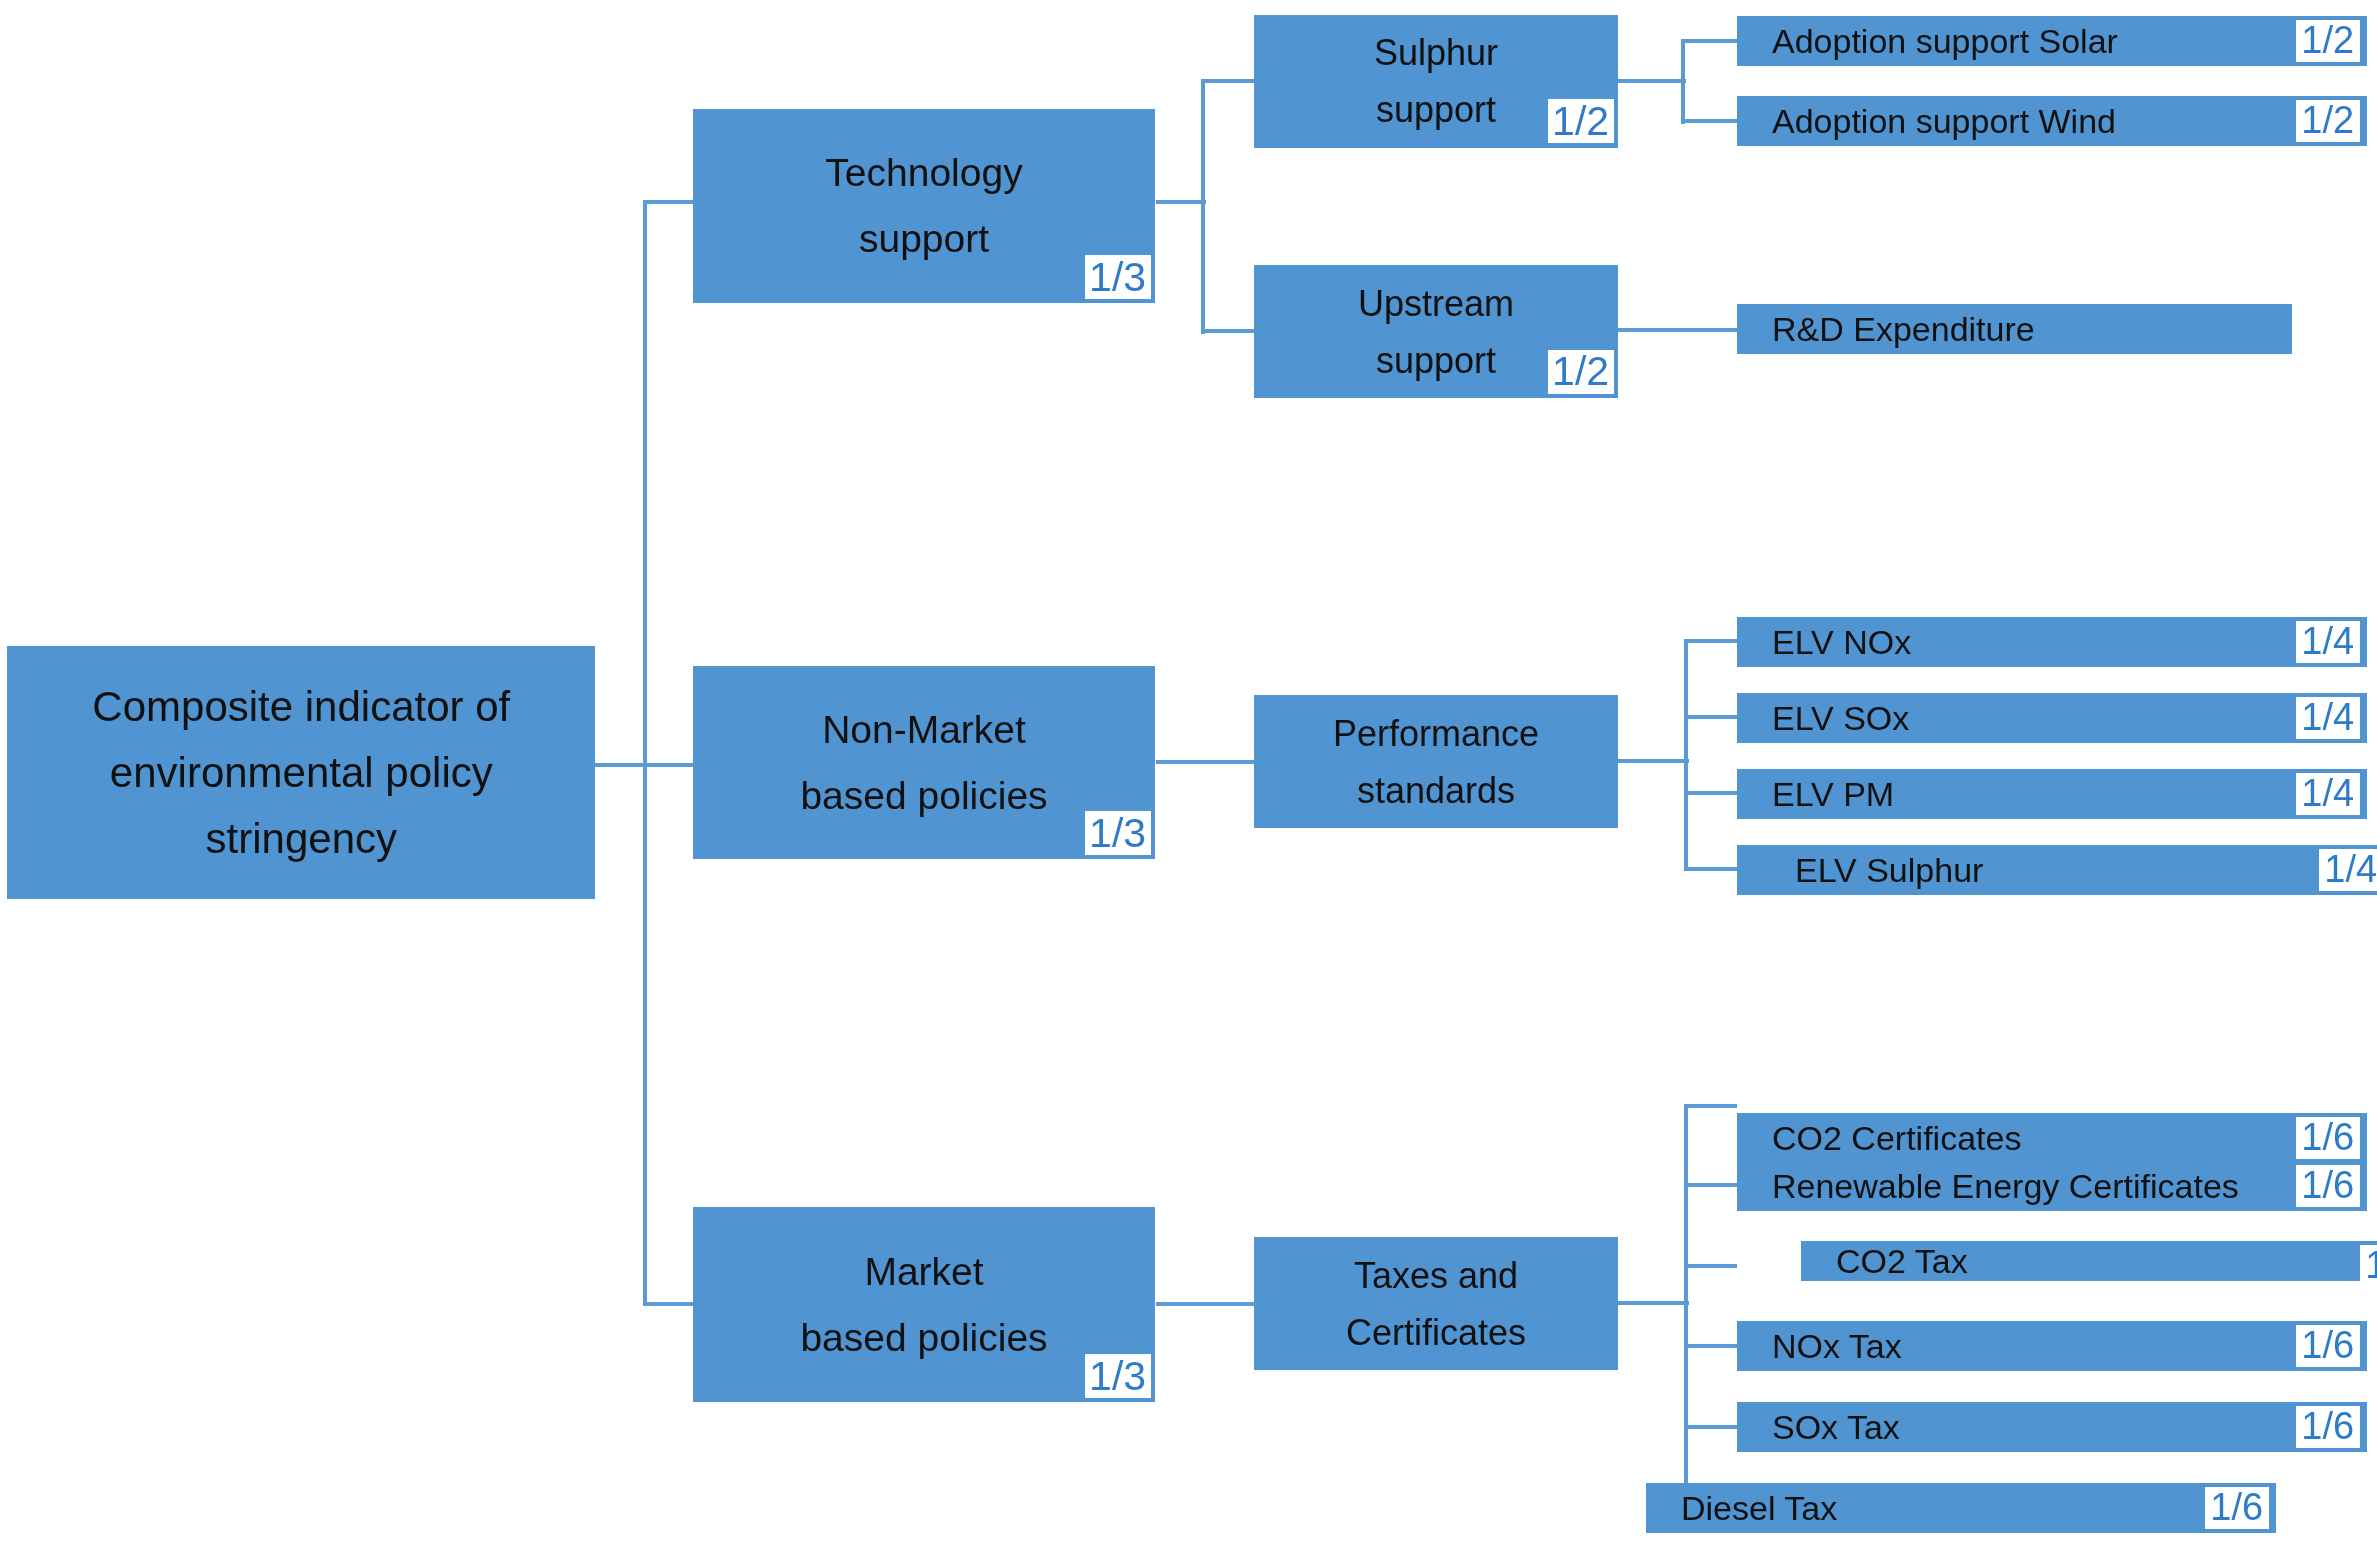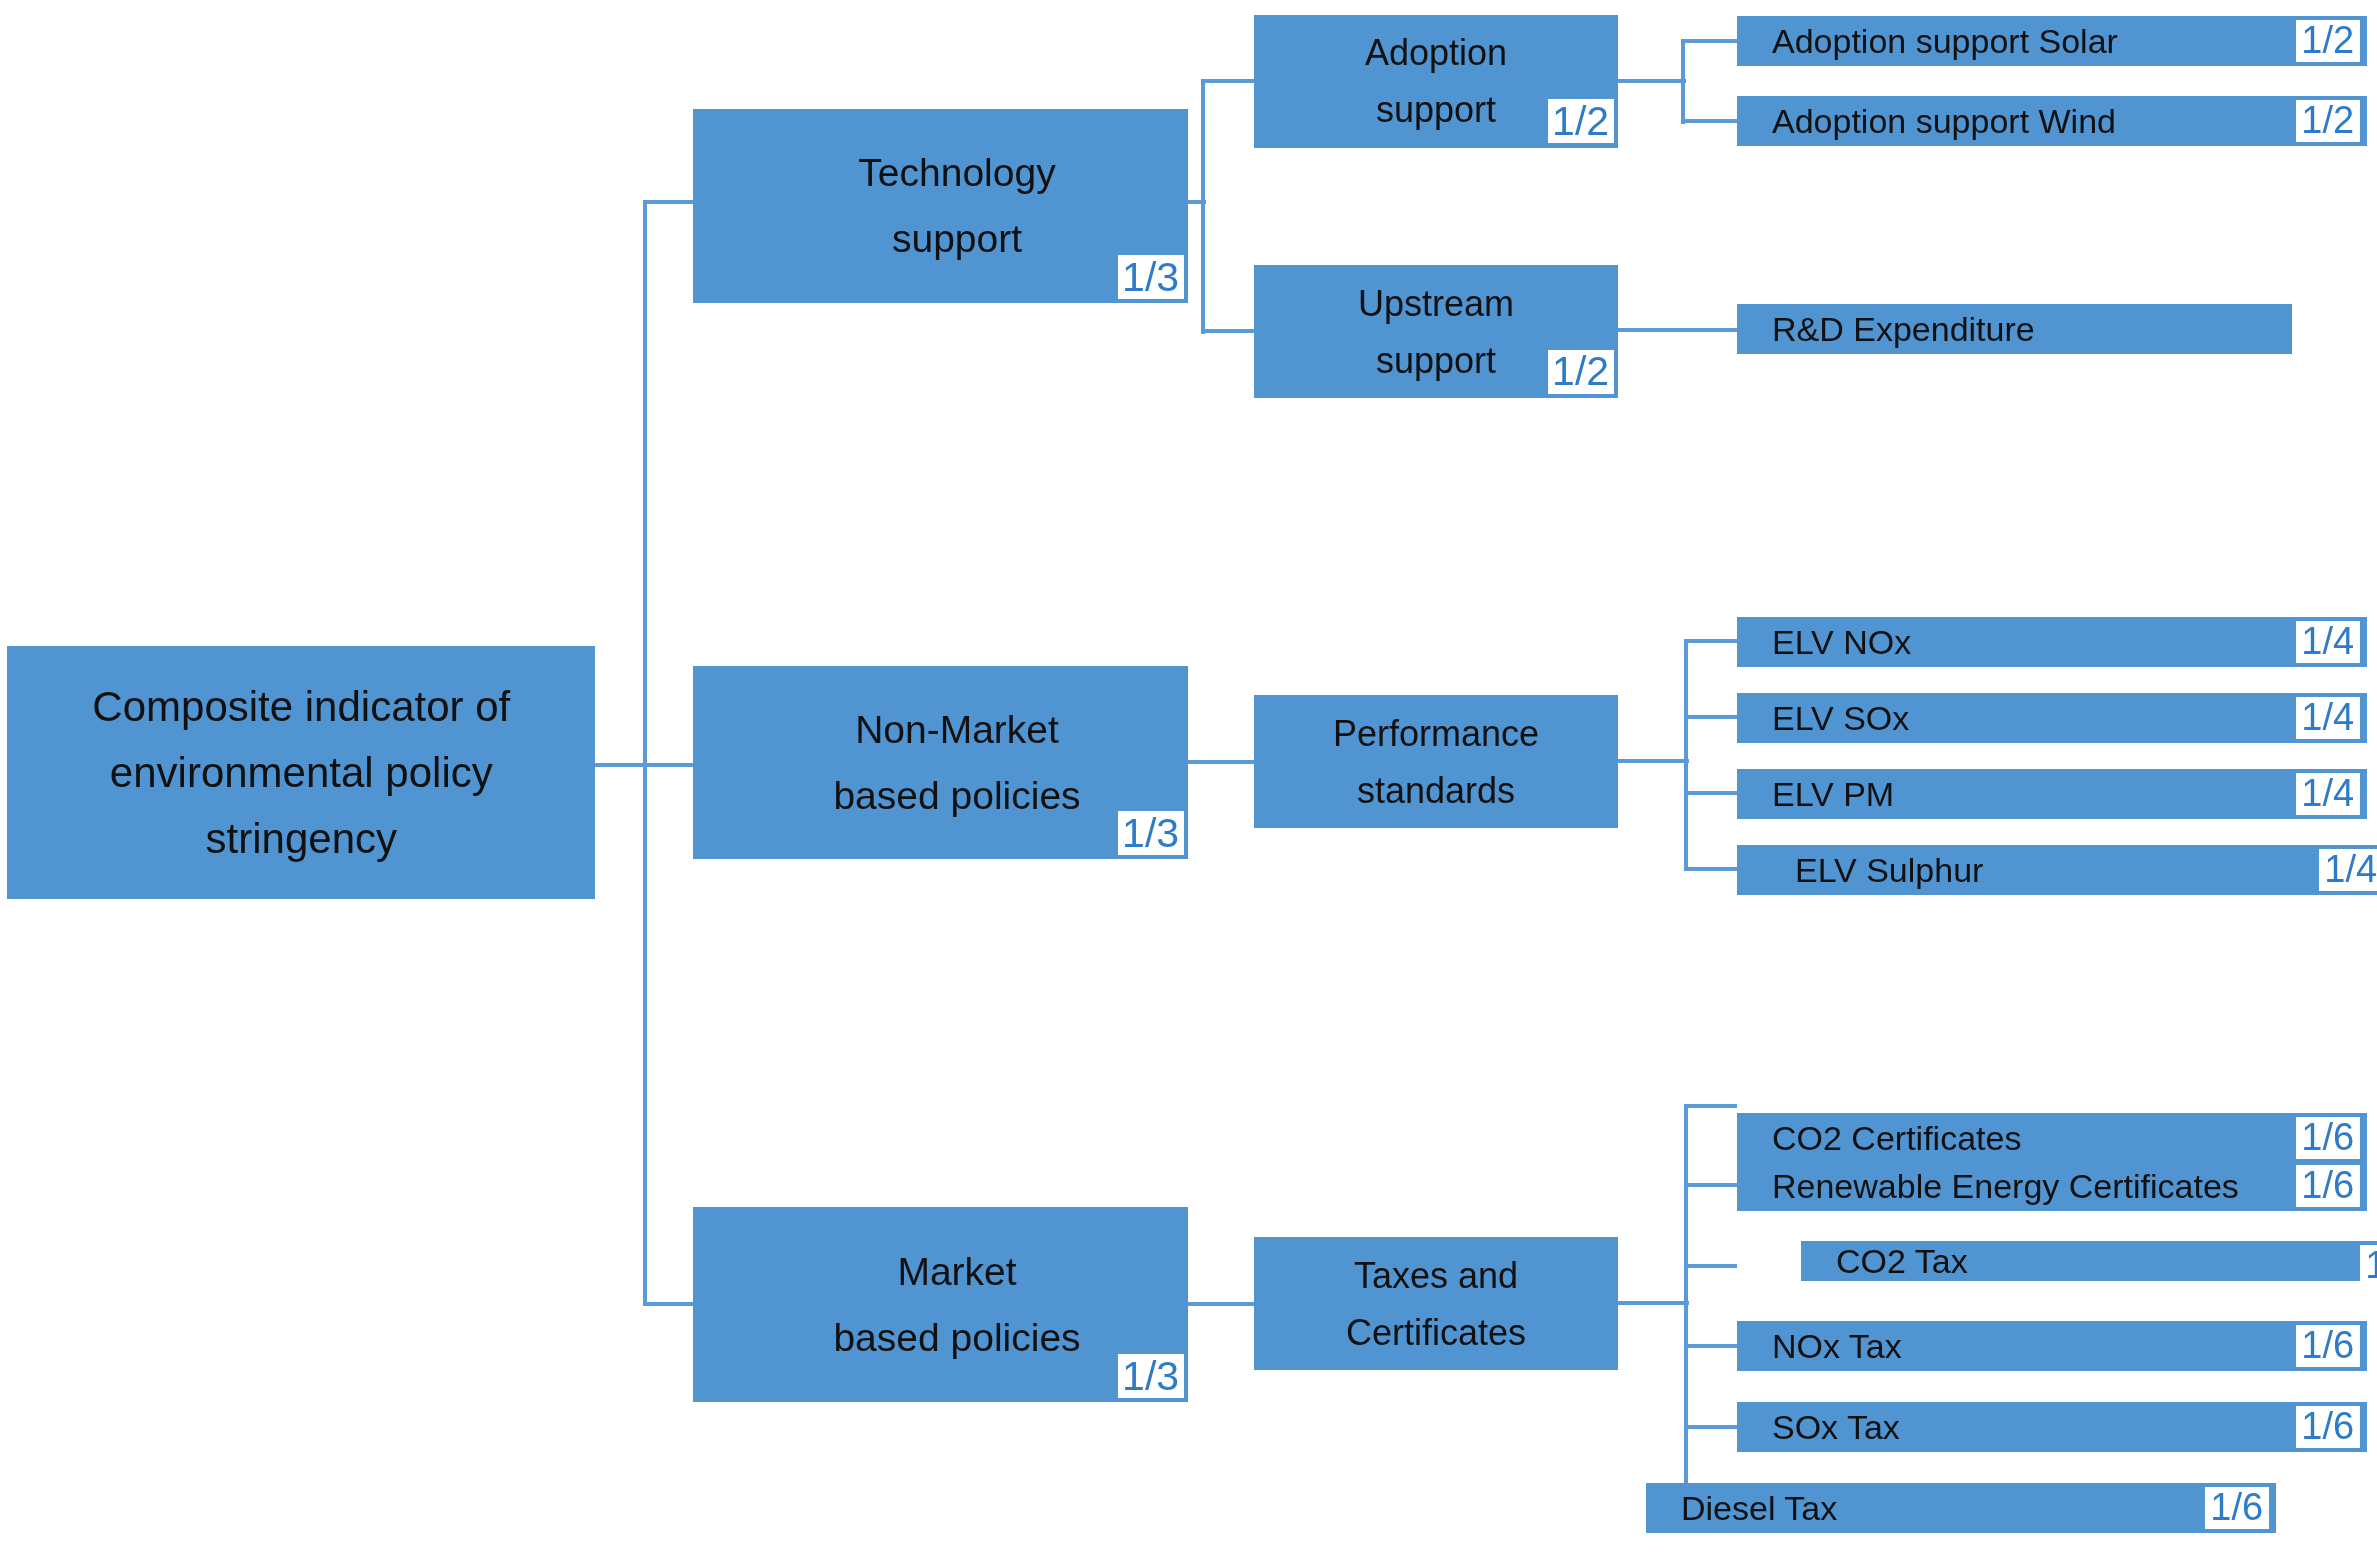--- a/index.html
+++ b/index.html
@@ -14,21 +14,21 @@
   .canvas{
     position:relative;width:2377px;height:1554px;background:var(--page-bg);
     font-family:"Liberation Sans","DejaVu Sans",sans-serif;color:var(--text);
   }
   .node{
     position:absolute;background:var(--box-fill);
     display:flex;align-items:center;justify-content:center;text-align:center;
   }
   .node .nlines{width:100%;}
   .root-node{font-size:42px;line-height:66px;}
-  .lvl1{font-size:39px;line-height:66px;padding-left:33px;}
+  .lvl1{font-size:39px;line-height:66px;}
   .lvl2{font-size:36px;line-height:57px;}
   .leaf{
     position:absolute;background:var(--box-fill);
     display:flex;align-items:center;font-size:34px;
   }
   .leaf-label{padding-left:35px;white-space:nowrap;}
   .chip{
     position:absolute;background:var(--chip-bg);color:var(--fraction-text);
     display:flex;align-items:center;justify-content:center;
   }
@@ -111,21 +111,21 @@
   <div class="node lvl1" style="left:693px;top:1207px;width:462px;height:195px;">
     <div class="nlines">
       <div>Market</div>
       <div>based policies</div>
     </div>
     <div class="chip node-chip">1/3</div>
   </div>
 
   <div class="node lvl2" style="left:1254px;top:14.6px;width:364px;height:133px;">
     <div class="nlines">
-      <div>Adoption</div>
+      <div>Sulphur</div>
       <div>support</div>
     </div>
     <div class="chip node-chip">1/2</div>
   </div>
 
   <div class="node lvl2" style="left:1254px;top:265px;width:364px;height:133px;">
     <div class="nlines">
       <div>Upstream</div>
       <div>support</div>
     </div>

